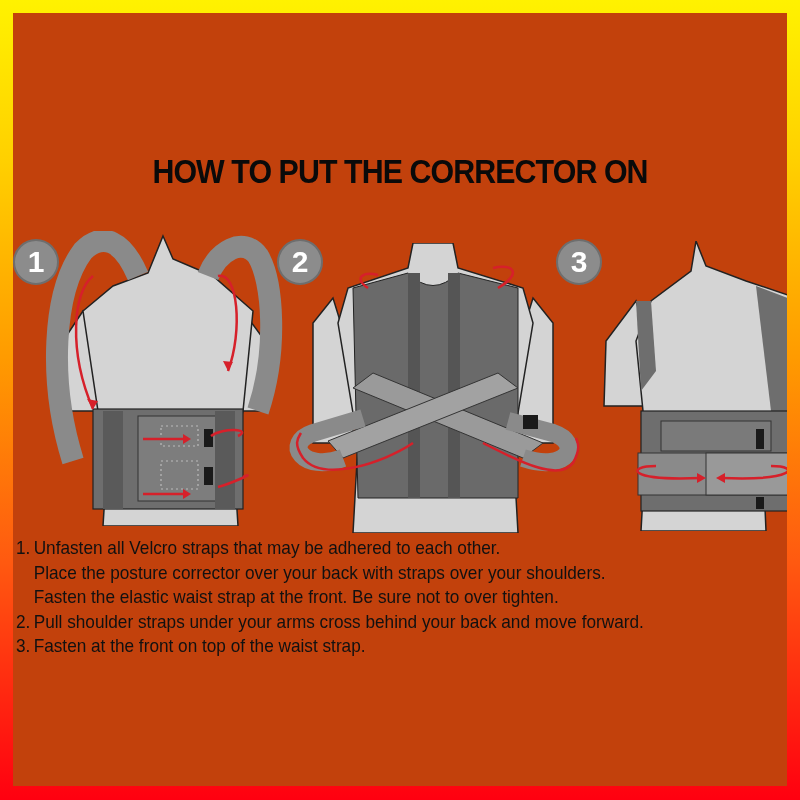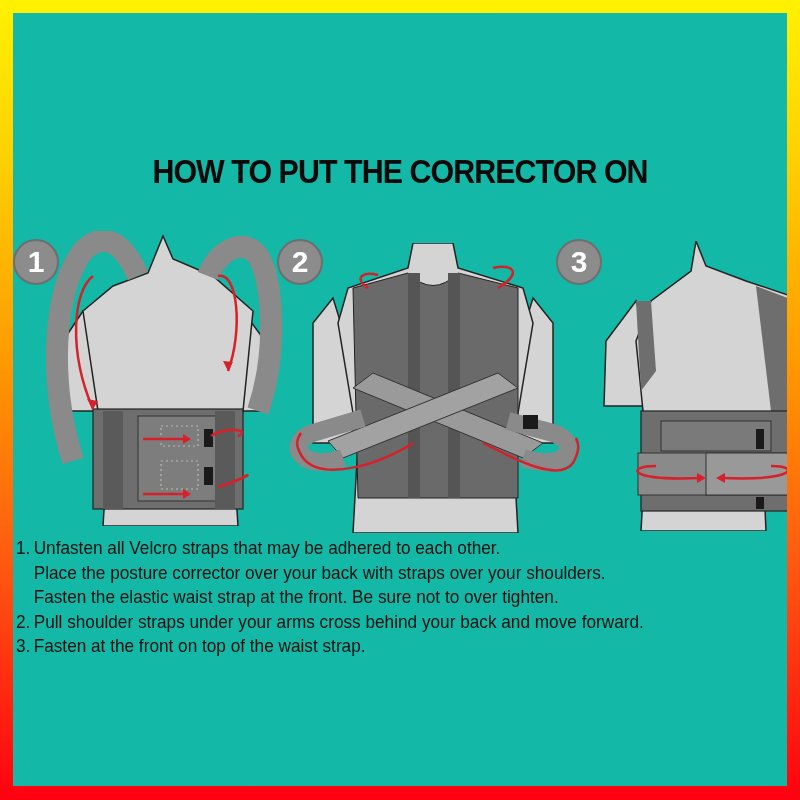--- a/index.html
+++ b/index.html
@@ -1,21 +1,21 @@
 <!DOCTYPE html>
 <html><head>
 <meta charset="utf-8">
 <style>
   html, body { margin: 0; padding: 0; }
   body { width: 800px; height: 800px; position: relative; overflow: hidden;
          font-family: "Liberation Sans", sans-serif; }
   .frame { position: absolute; inset: 0;
            background: linear-gradient(180deg, #fff200 0%, #ffd000 20%, #ff9a00 45%, #ff5a10 70%, #ff0010 100%); }
   .canvas { position: absolute; left: 13px; top: 13px; width: 774px; height: 773px;
-            background: #14b8a6; overflow: hidden; }
+            background: #c2410c; overflow: hidden; }
   .title { position: absolute; left: 0; right: 0; top: 140px; text-align: center;
            font-size: 33px; font-weight: bold; letter-spacing: -1px; color: #0a0a0a;
            transform: scaleX(0.92); }
   .badge { position: absolute; width: 42px; height: 42px; border-radius: 50%;
            background: #8c8c8c; border: 2px solid #6e6e6e; color: #fff;
            font-size: 30px; font-weight: bold; text-align: center; line-height: 42px;
            box-sizing: content-box; }
   .figure { position: absolute; }
   .figure svg { display: block; }
   .instructions { position: absolute; left: 3px; top: 523px; width: 760px;

